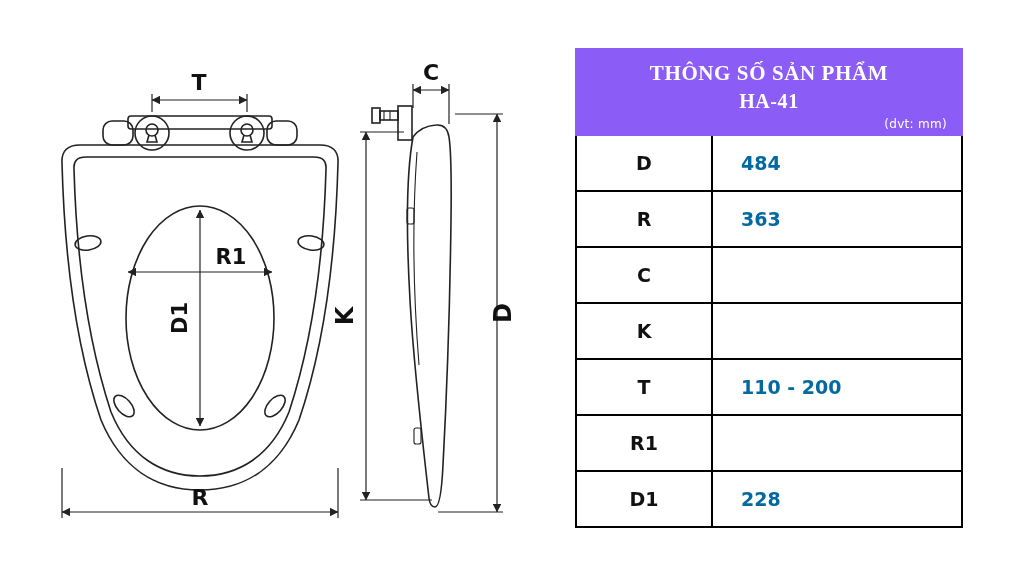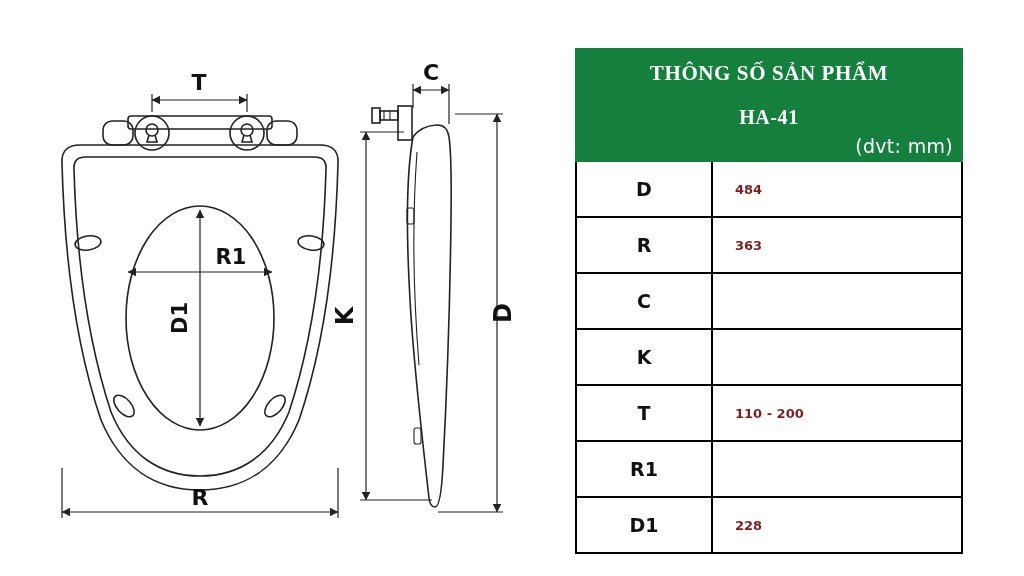--- a/index.html
+++ b/index.html
@@ -7,40 +7,40 @@
     position:relative; width:1024px; height:576px; background:#ffffff;
     font-family:"DejaVu Sans", sans-serif; overflow:hidden;
   }
   .diagram-wrap { position:absolute; left:0; top:0; width:560px; height:576px; }
   svg text { font-family:"DejaVu Sans", sans-serif; }
 
   .spec-table {
     position:absolute; left:575px; top:48px; width:388px;
   }
   .spec-header {
-    position:relative; background:#15803d; color:#ffffff; height:114px;
+    position:relative; background:#8b5cf6; color:#ffffff; height:88px;
     text-align:center; font-family:"Liberation Serif", serif;
   }
   .spec-title1 { padding-top:13px; font-size:21px; font-weight:bold; letter-spacing:0.6px; }
-  .spec-title2 { font-size:20px; font-weight:bold; letter-spacing:0.6px; margin-top:20px; }
+  .spec-title2 { font-size:20px; font-weight:bold; letter-spacing:0.6px; margin-top:4px; }
   .spec-unit {
-    position:absolute; right:10px; bottom:5px; font-size:19px; font-weight:normal;
+    position:absolute; right:16px; bottom:5px; font-size:12px; font-weight:normal;
     font-family:"DejaVu Sans", sans-serif; letter-spacing:0.3px;
   }
   .spec-row {
     display:grid; grid-template-columns:136px 1fr; height:54px;
     border:2px solid #000; border-top:none; background:#fff; box-sizing:content-box;
   }
   .spec-param {
     display:flex; align-items:center; justify-content:center;
     font-weight:bold; font-size:19px; color:#111; border-right:2px solid #000;
   }
   .spec-value {
-    display:flex; align-items:center; padding-left:22px;
-    font-weight:bold; font-size:13px; color:#7f1d1d;
+    display:flex; align-items:center; padding-left:28px;
+    font-weight:bold; font-size:19px; color:#0369a1;
   }
 </style>
 </head>
 <body>
 
 <div class="page">
 
   <div class="diagram-wrap">
     <svg width="560" height="576" viewBox="0 0 560 576">
       <defs>

